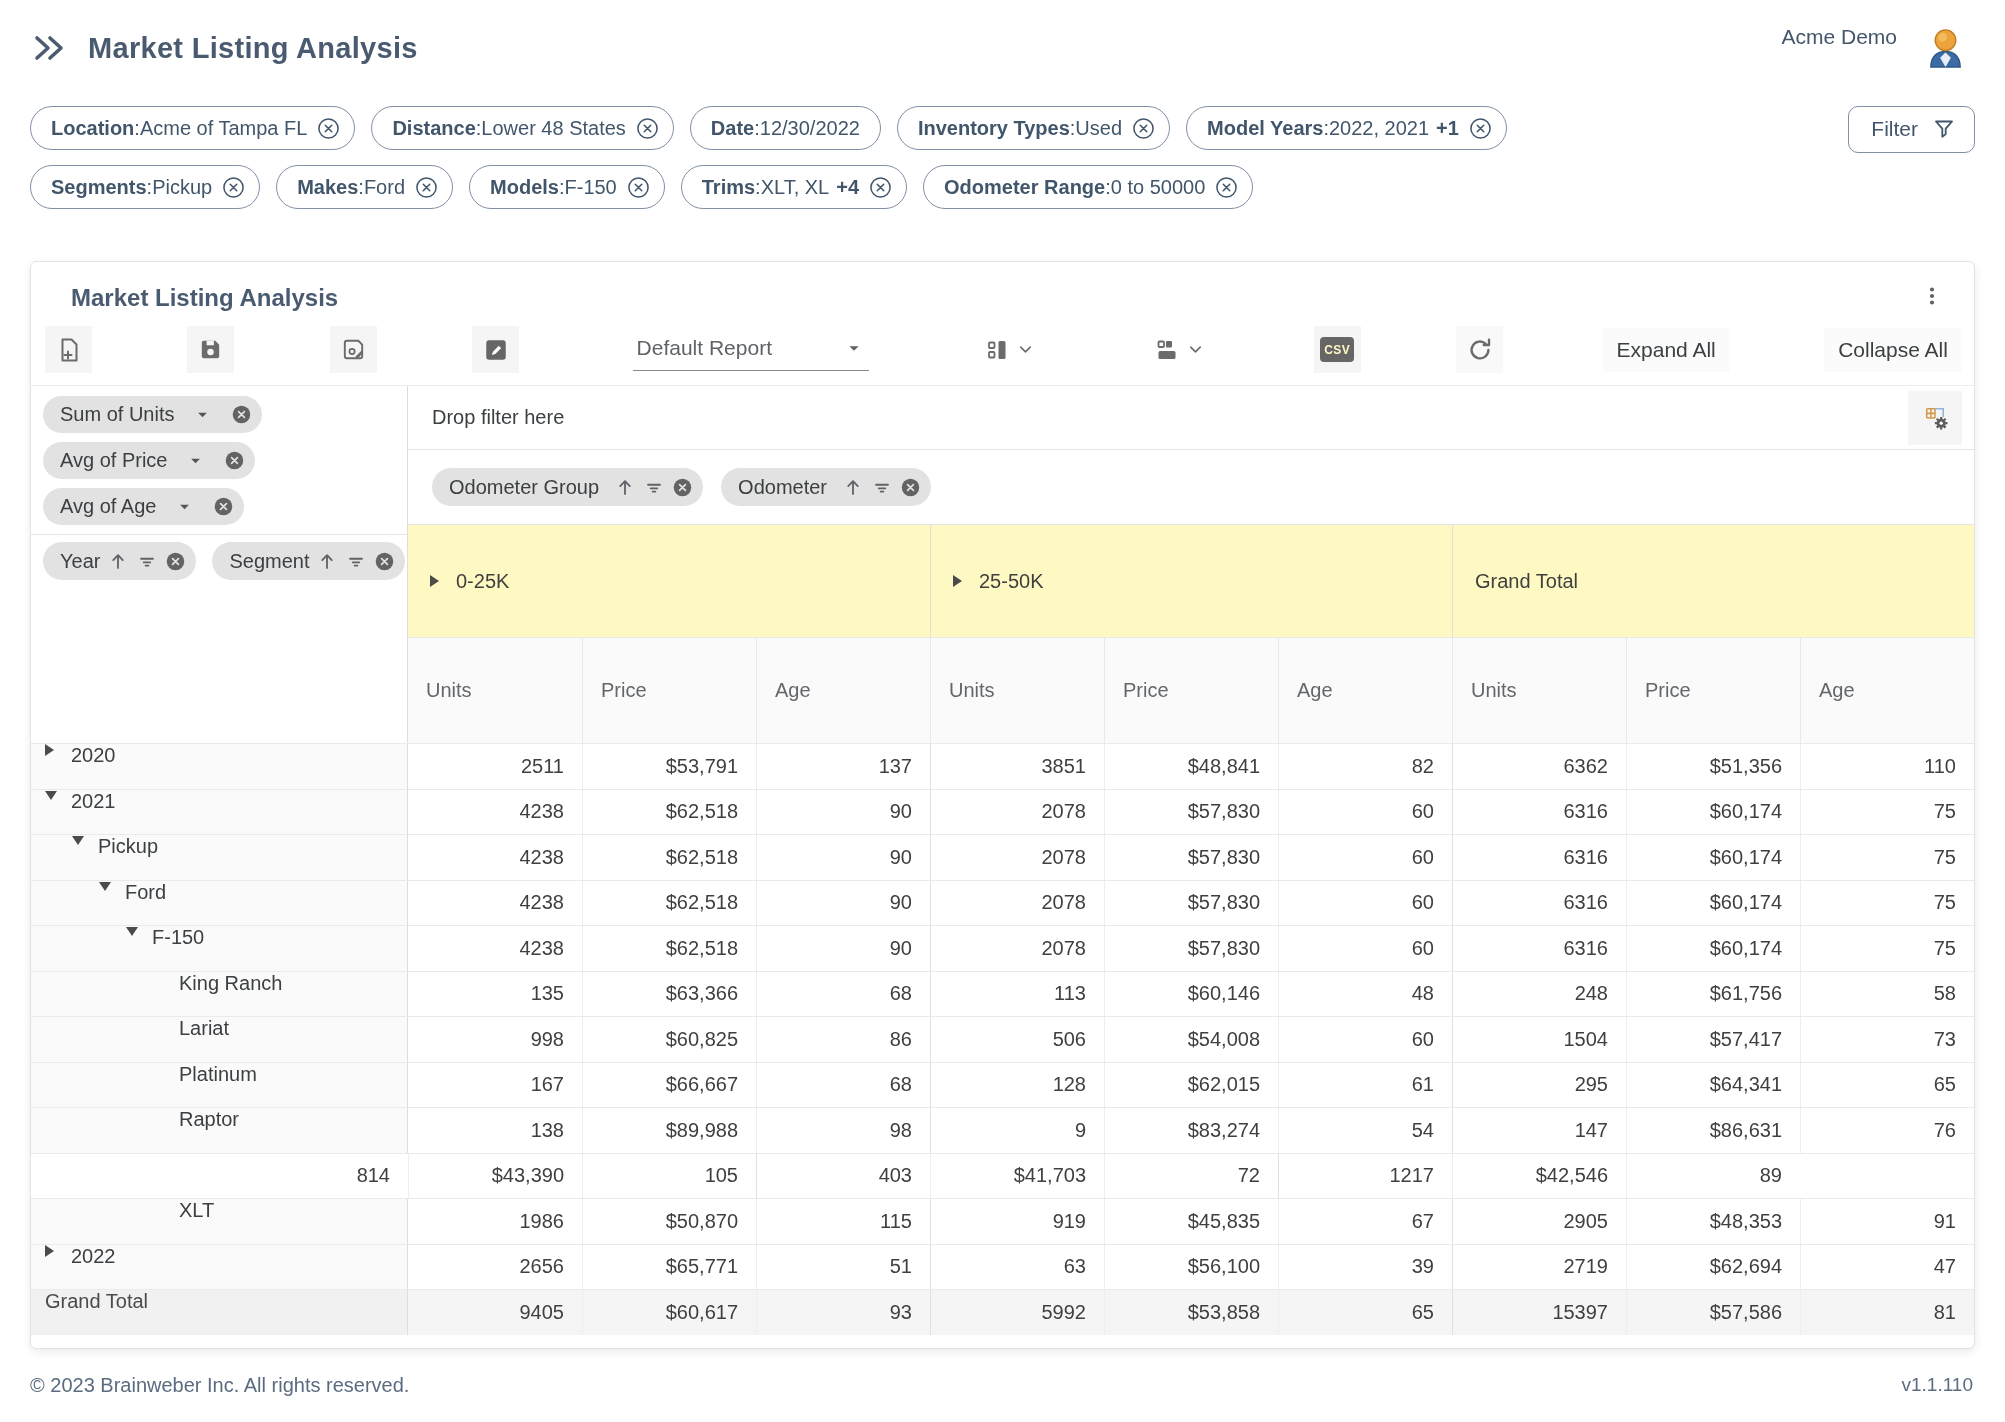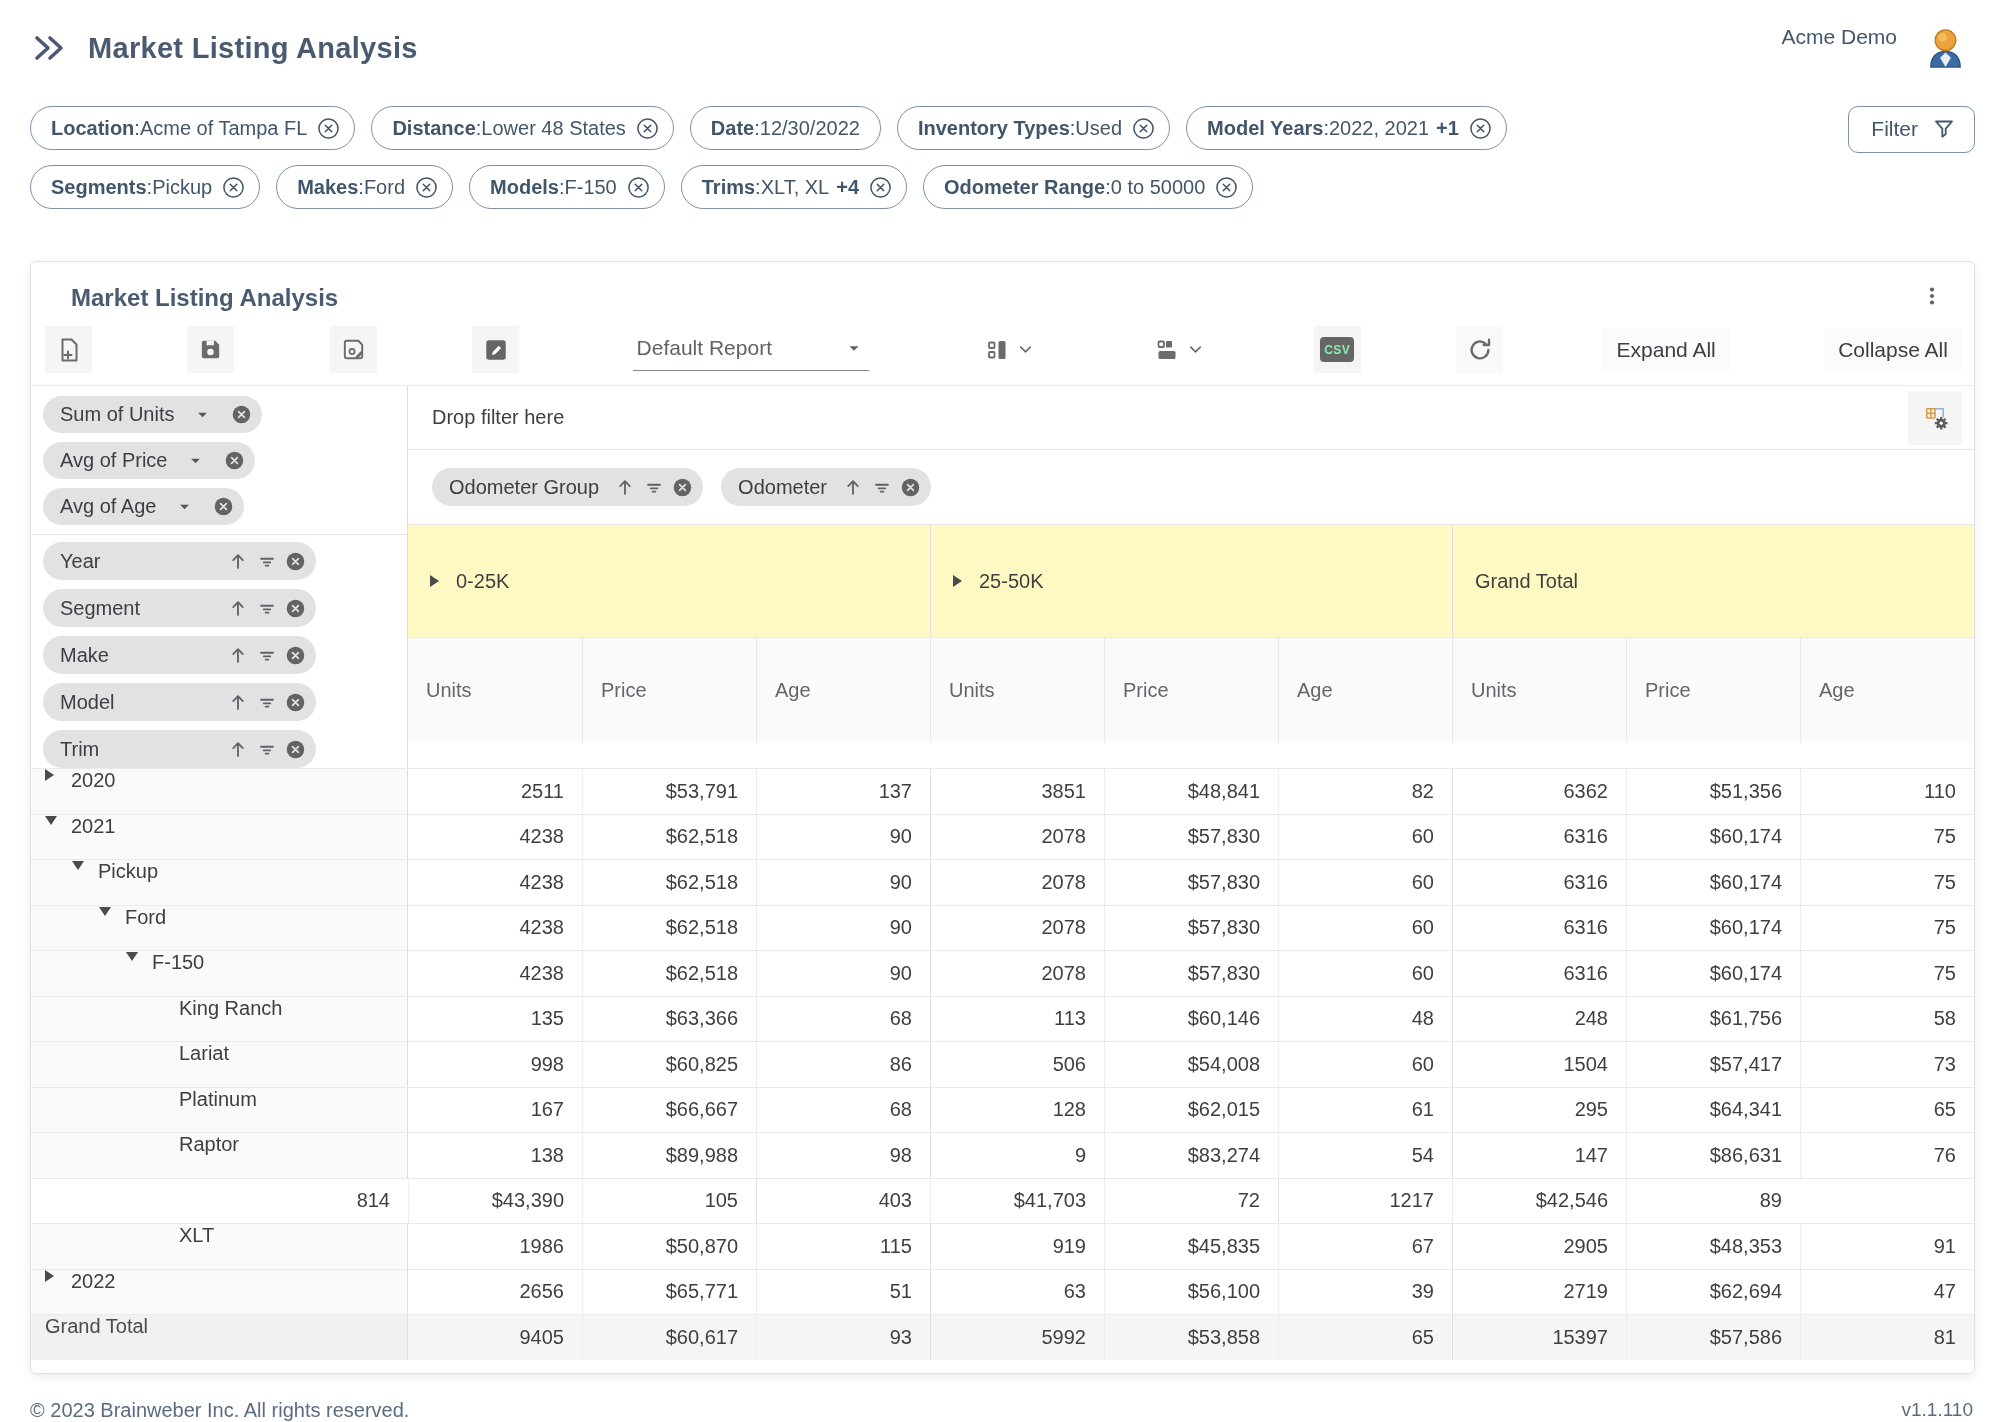--- a/index.html
+++ b/index.html
@@ -35,31 +35,31 @@
   .card-title{font-size:24px;font-weight:600;color:var(--accent,#4a5b71);}
   .kebab-btn{padding:4px 6px;cursor:pointer;}
 
   
   .toolbar{display:flex;align-items:center;padding:8px 12px 12px 14px;border-bottom:1px solid #ededed;justify-content:space-between;}
   .tbtn{width:47px;height:47px;margin-right:5px;background:#f5f5f5;display:inline-flex;align-items:center;
         justify-content:center;cursor:pointer;border:none;}
   .report-select{width:236px;margin:0 14px 0 18px;display:flex;align-items:center;justify-content:space-between;
                  border-bottom:1px solid #8a8a8a;padding:8px 4px 10px 4px;font-size:21px;color:#5f6368;cursor:pointer;}
   .combo-btn{display:inline-flex;align-items:center;gap:5px;height:47px;padding:0 10px;margin-right:8px;cursor:pointer;}
-  .csv-glyph{width:34px;height:25px;background:#666;border-radius:4px;color:#86efac;font-size:12px;font-weight:700;
+  .csv-glyph{width:34px;height:25px;background:#666;border-radius:4px;color:#fef9c3;font-size:12px;font-weight:700;
              display:flex;align-items:center;justify-content:center;letter-spacing:.5px;}
   .text-btn{font-size:21px;color:#3c4043;padding:10px 14px;background:#fbfbfb;margin-left:4px;cursor:pointer;white-space:nowrap;}
 
   
   .pivot-top{display:grid;grid-template-columns:377px 1fr;}
   .fields-panel{border-right:1px solid #dedede;display:flex;flex-direction:column;}
   .measures{padding:10px 0 9px 12px;display:flex;flex-direction:column;align-items:flex-start;gap:9px;border-bottom:1px solid #e6e6e6;}
   .mchip{display:inline-flex;align-items:center;gap:11px;height:37px;padding:0 10px 0 17px;background:#e2e2e2;
          border-radius:19px;font-size:20px;color:#3c4043;cursor:grab;}
-  .row-fields{padding:7px 0 0 12px;display:flex;flex-direction:column;gap:9px;}
+  .row-fields{padding:7px 0 0 12px;display:flex;flex-direction:row;gap:16px;}
   .rfchip{width:273px;display:flex;align-items:center;height:38px;padding:0 10px 0 17px;background:#e2e2e2;
           border-radius:19px;font-size:20px;color:#3c4043;cursor:grab;}
   .rfchip .lbl{flex:1;}
   .chip-ic{display:inline-flex;margin-left:7px;cursor:pointer;}
 
   .pivot-right{display:flex;flex-direction:column;}
   .drop-row{height:64px;display:flex;align-items:center;justify-content:space-between;padding:0 12px 0 24px;
             border-bottom:1px solid #e6e6e6;font-size:20px;color:#3c4043;}
   .grid-settings-btn{width:54px;height:54px;background:#f5f5f5;display:flex;align-items:center;justify-content:center;
                      border:none;cursor:pointer;}

